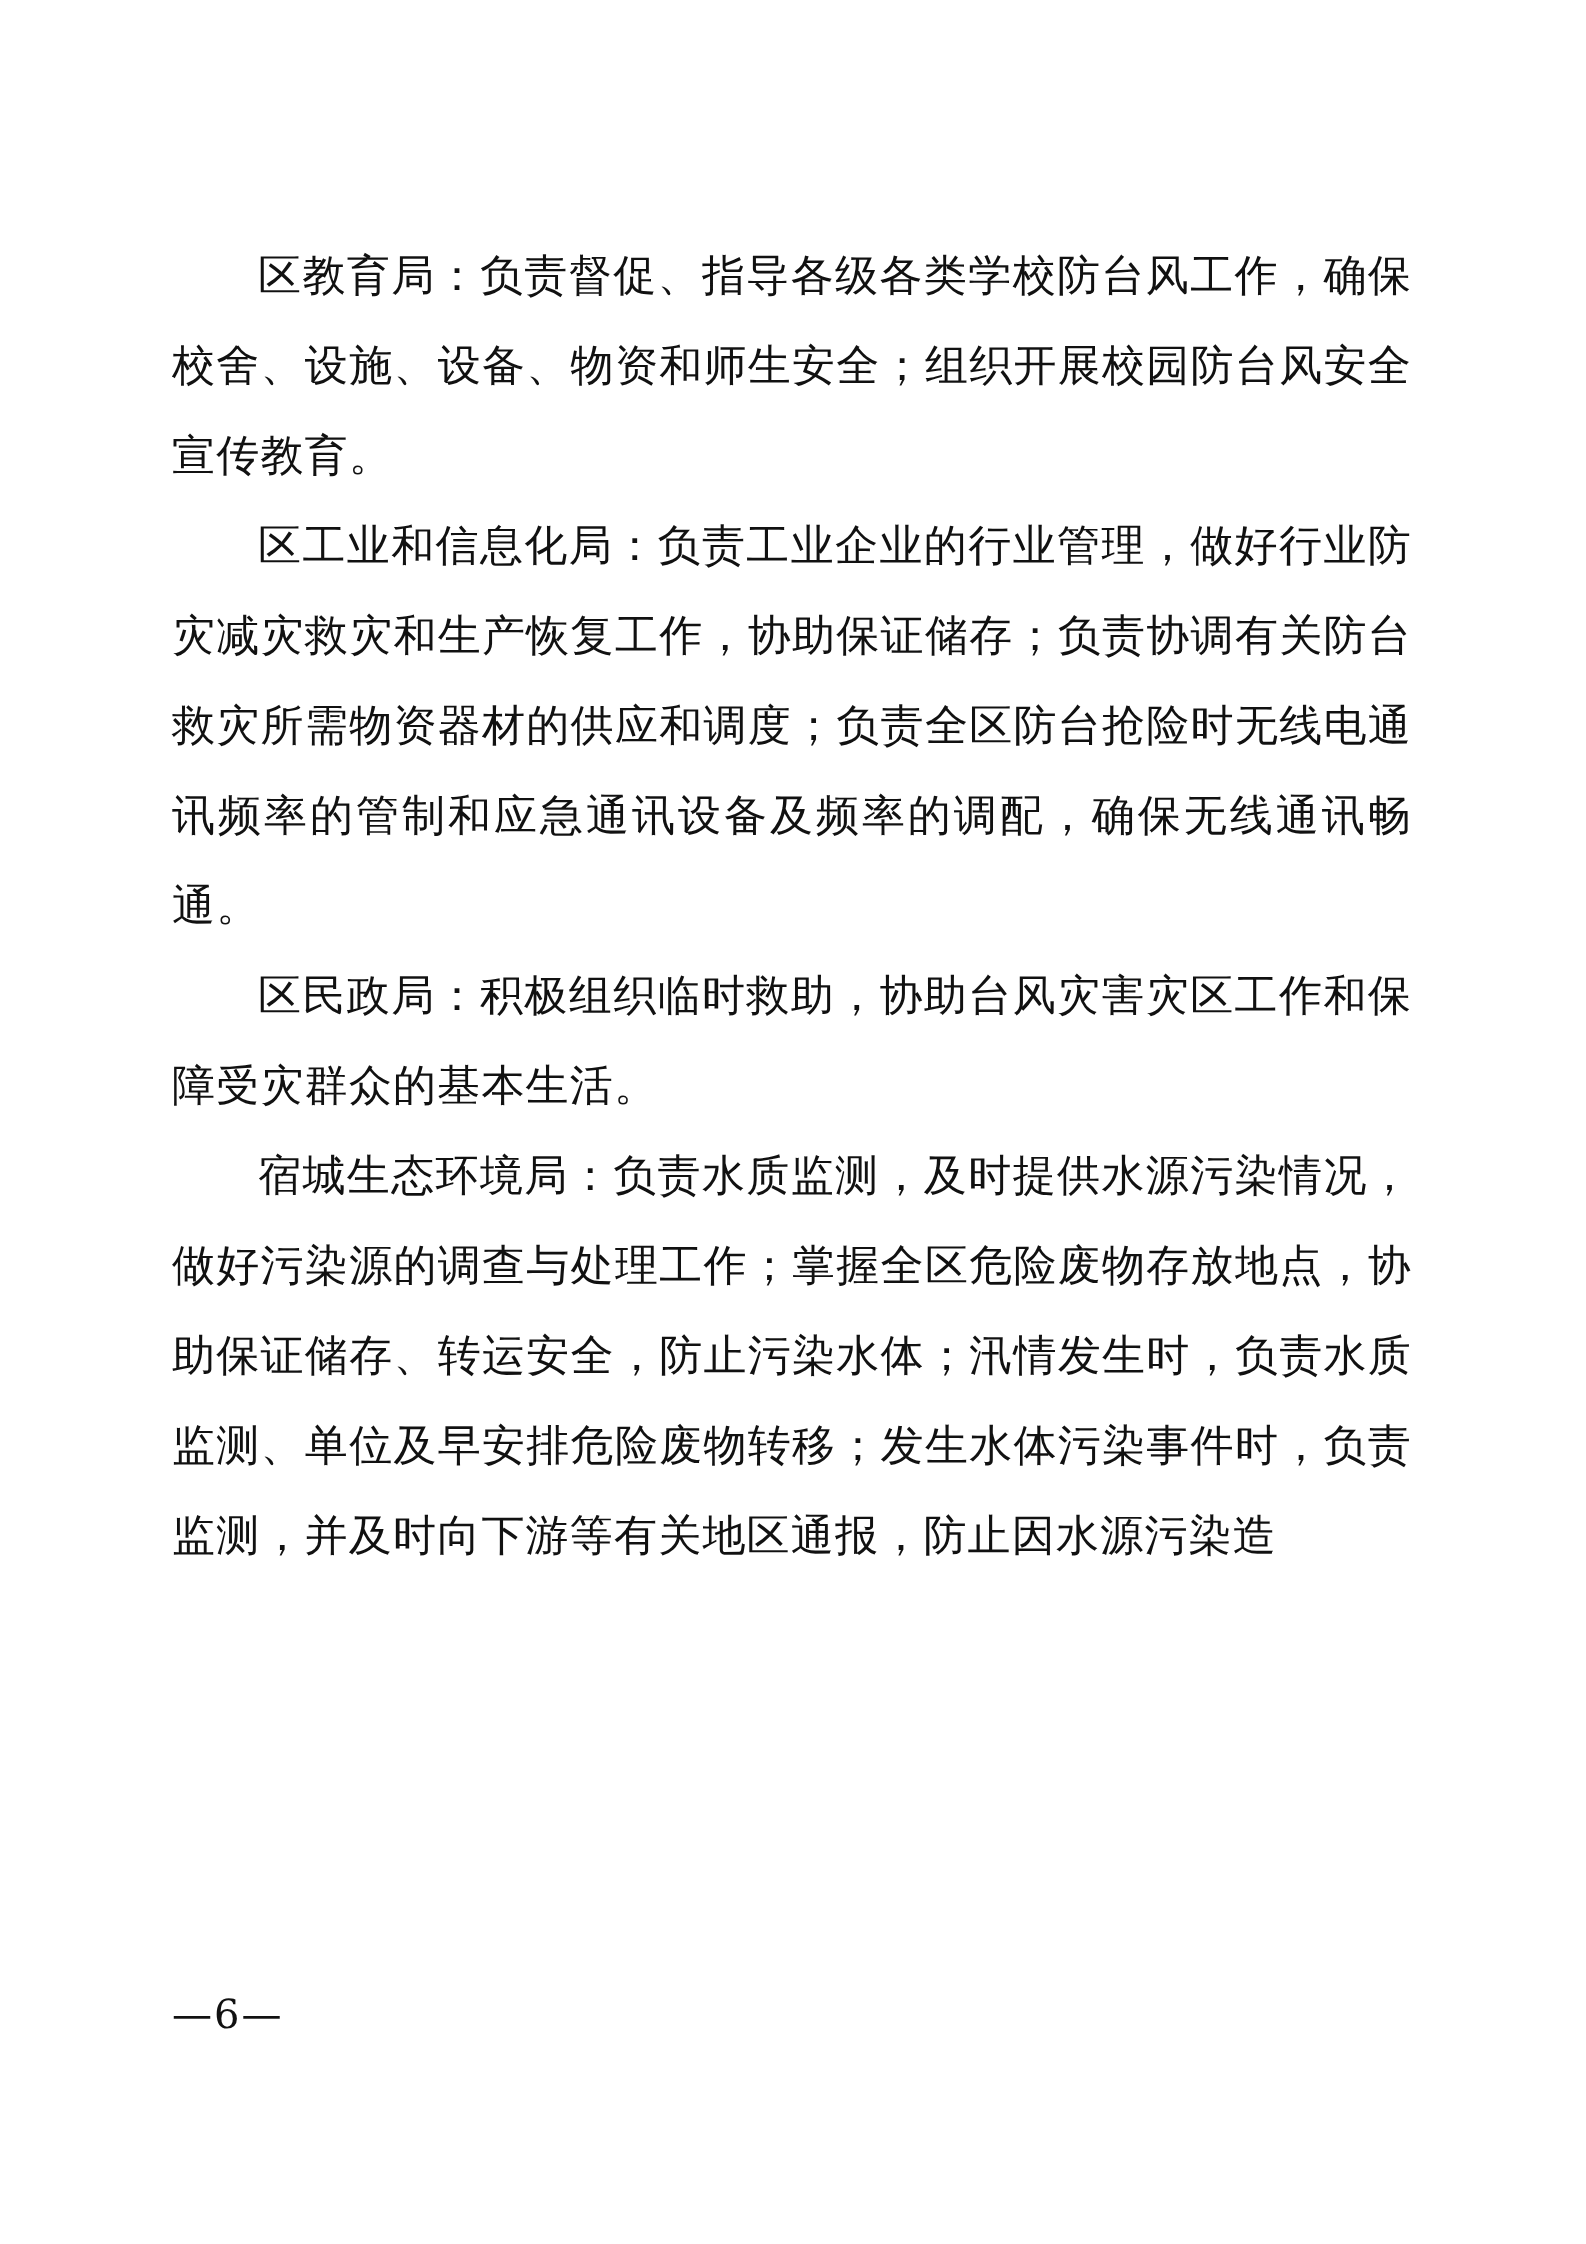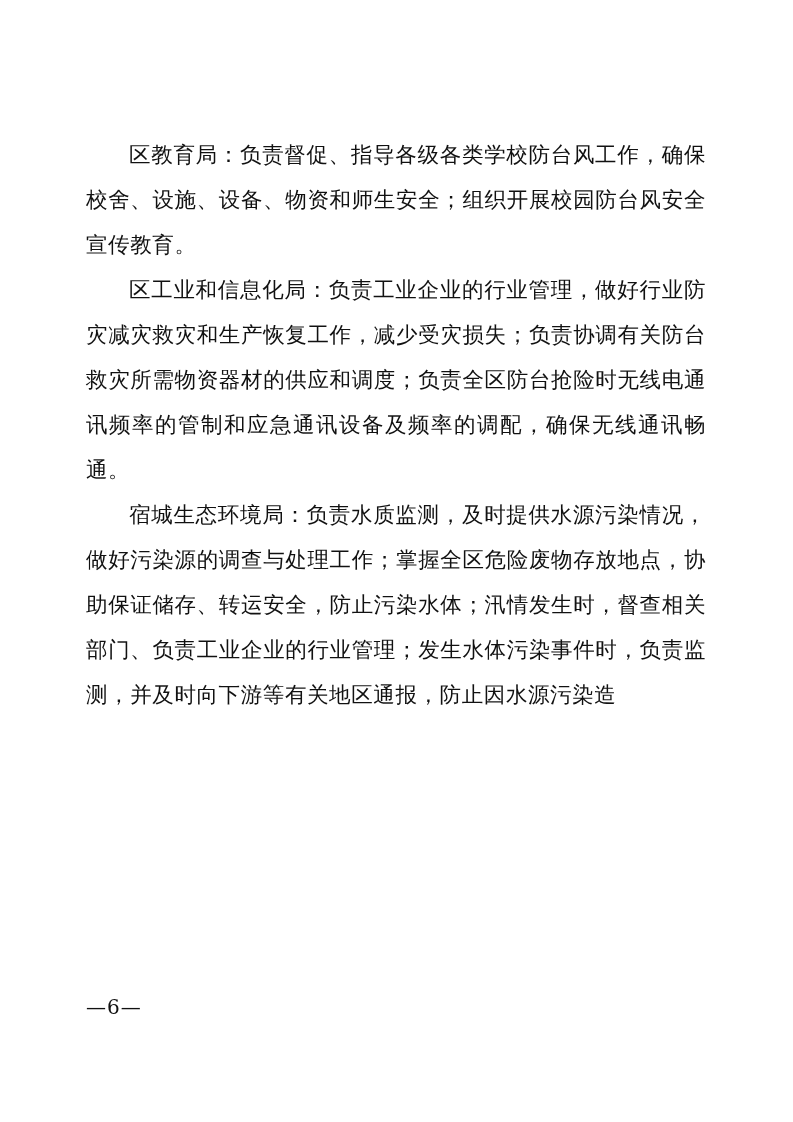--- a/index.html
+++ b/index.html
@@ -13,21 +13,21 @@
     position: relative;
     background: #ffffff;
     box-sizing: border-box;
     font-family: "DejaVu Serif", "Liberation Serif", serif;
     color: #000000;
     overflow: hidden;
   }
   .content {
     position: absolute;
     left: 86px;
-    top: 132px;
+    top: 116px;
     width: 620px;
   }
   .para {
     font-size: 21.5px;
     line-height: 45px;
     text-align: justify;
     text-justify: inter-ideograph;
     letter-spacing: 0.6px;
     text-indent: 2em;
     margin: 0;
@@ -43,19 +43,20 @@
     font-family: "DejaVu Serif", "Liberation Serif", serif;
   }
 </style>
 </head>
 <body>
 
 <div class="page">
 
   <div class="content">
     <p class="para">区教育局：负责督促、指导各级各类学校防台风工作，确保校舍、设施、设备、物资和师生安全；组织开展校园防台风安全宣传教育。</p>
-    <p class="para">区工业和信息化局：负责工业企业的行业管理，做好行业防灾减灾救灾和生产恢复工作，减少受灾损失；负责协调有关防台救灾所需物资器材的供应和调度；负责全区防台抢险时无线电通讯频率的管制和应急通讯设备及频率的调配，确保无线通讯畅通。</p>
-    <p class="para">宿城生态环境局：负责水质监测，及时提供水源污染情况，做好污染源的调查与处理工作；掌握全区危险废物存放地点，协助保证储存、转运安全，防止污染水体；汛情发生时，督查相关部门、负责工业企业的行业管理；发生水体污染事件时，负责监测，并及时向下游等有关地区通报，防止因水源污染造</p>
+    <p class="para">区工业和信息化局：负责工业企业的行业管理，做好行业防灾减灾救灾和生产恢复工作，协助保证储存；负责协调有关防台救灾所需物资器材的供应和调度；负责全区防台抢险时无线电通讯频率的管制和应急通讯设备及频率的调配，确保无线通讯畅通。</p>
+    <p class="para">区民政局：积极组织临时救助，协助台风灾害灾区工作和保障受灾群众的基本生活。</p>
+    <p class="para">宿城生态环境局：负责水质监测，及时提供水源污染情况，做好污染源的调查与处理工作；掌握全区危险废物存放地点，协助保证储存、转运安全，防止污染水体；汛情发生时，负责水质监测、单位及早安排危险废物转移；发生水体污染事件时，负责监测，并及时向下游等有关地区通报，防止因水源污染造</p>
   </div>
 
   <div class="page-number">—6—</div>
 
 </div>
 
 </body></html>

